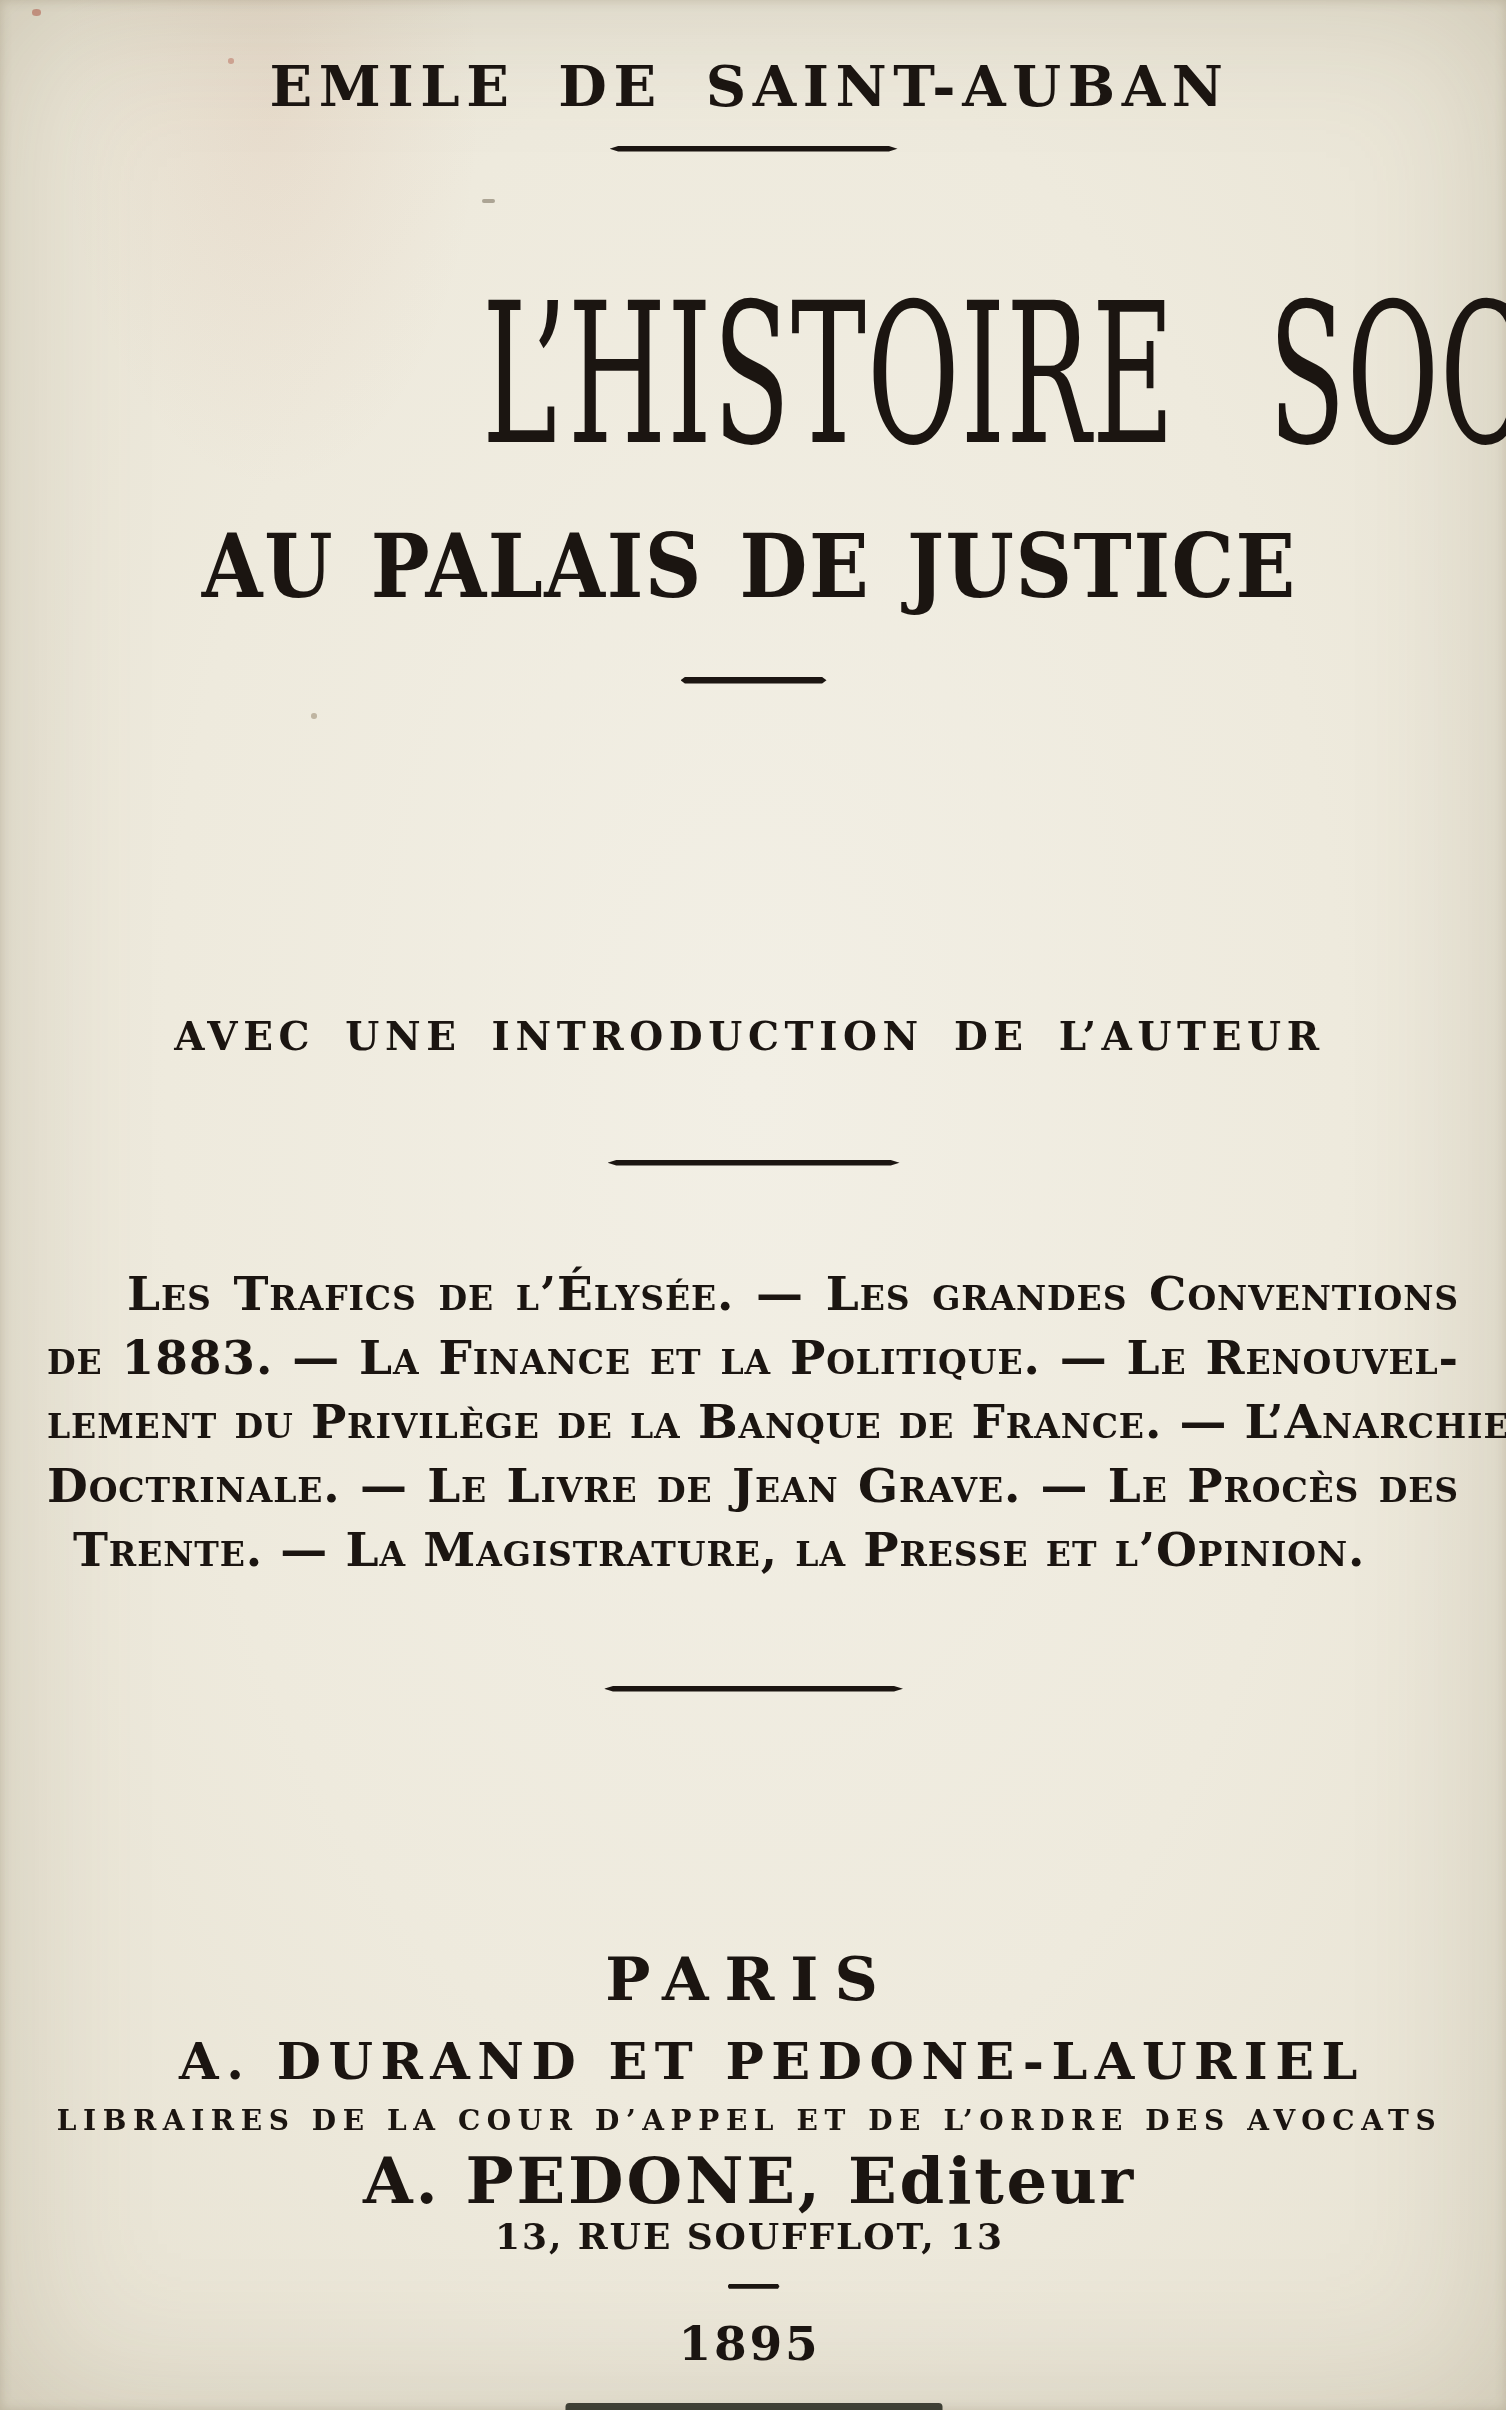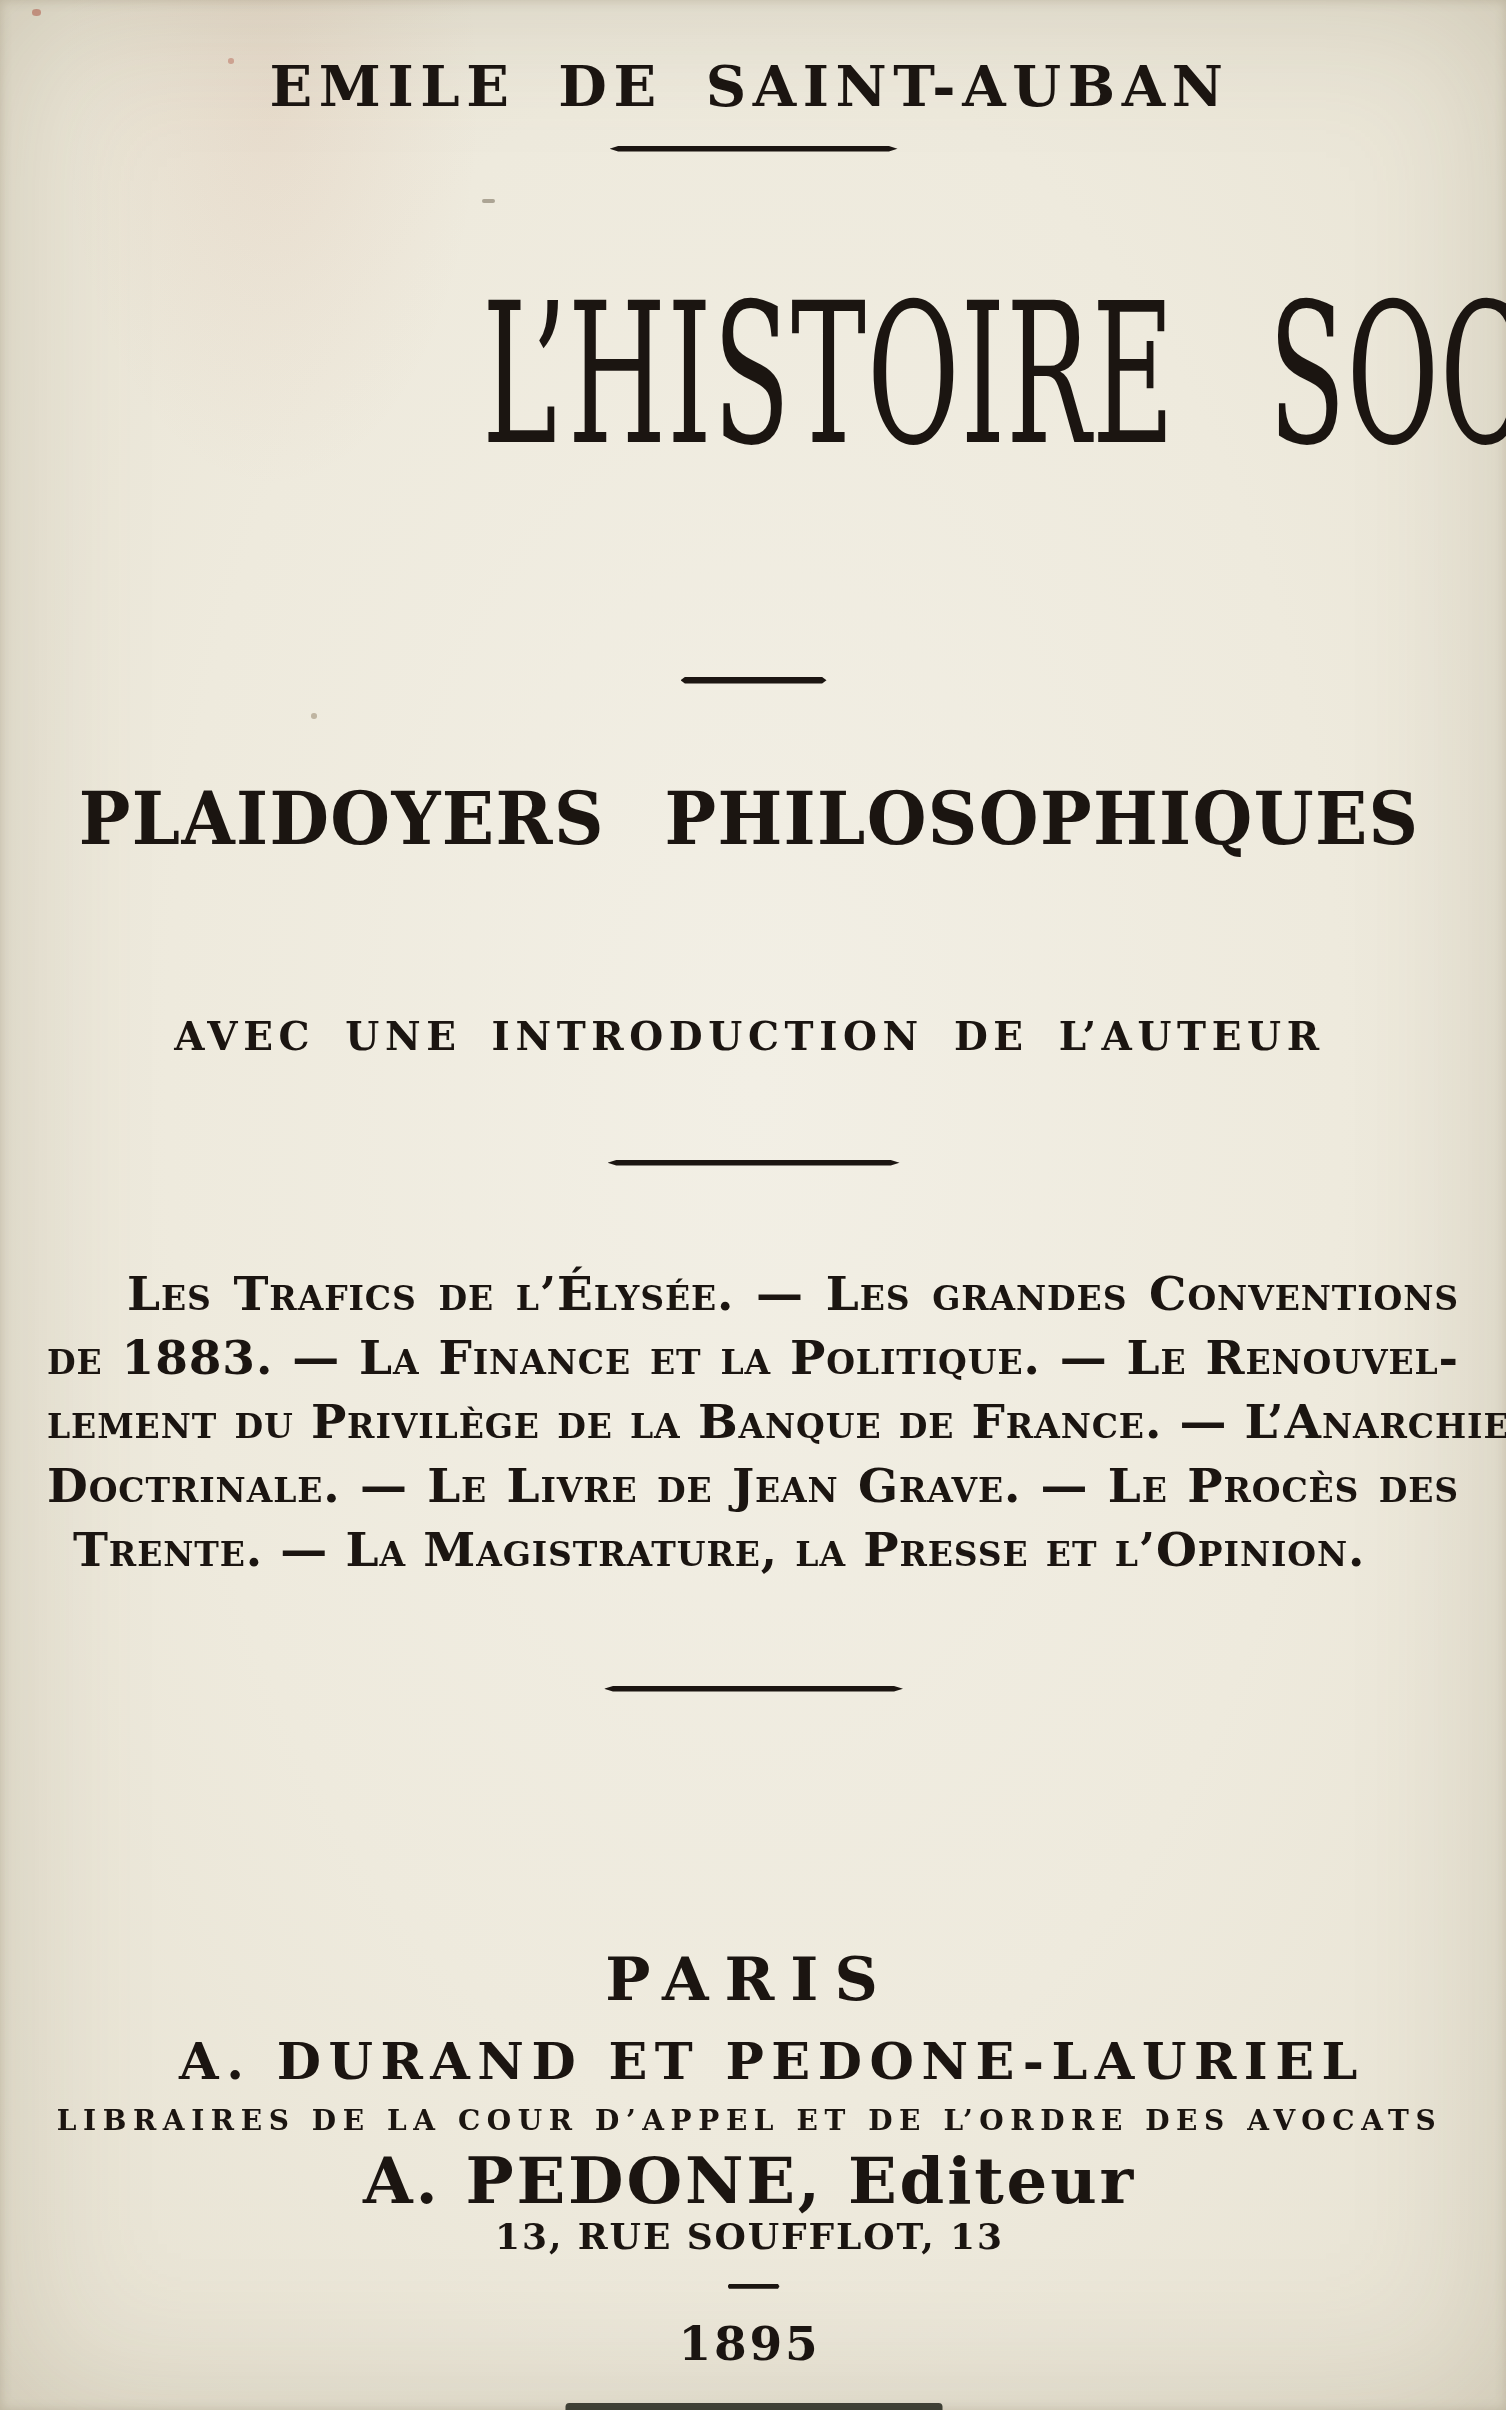--- a/index.html
+++ b/index.html
@@ -65,24 +65,24 @@
 <body>
 
 <div class="page">
 
   <div class="center author">EMILE DE SAINT-AUBAN</div>
 
   <div class="rule rule1"></div>
 
   <h1 class="center title"><span class="squeeze">L’HISTOIRE SOCIALE</span></h1>
 
+  <div class="center subtitle"><span class="squeeze">AU PALAIS DE JUSTICE</span></div>
 
   <div class="rule rule2"></div>
 
-  <div class="center genre"><span class="squeeze">PLAIDOYERS PHILOSOPHIQUES</span></div>
 
   <div class="center intro">AVEC UNE INTRODUCTION DE L’AUTEUR</div>
 
   <div class="rule rule3"></div>
 
   <div class="contents">
     <div class="contents-line first">Les Trafics de l’Élysée. — Les grandes Conventions</div>
     <div class="contents-line">de 1883. — La Finance et la Politique. — Le Renouvel-</div>
     <div class="contents-line">lement du Privilège de la Banque de France. — L’Anarchie</div>
     <div class="contents-line">Doctrinale. — Le Livre de Jean Grave. — Le Procès des</div>

